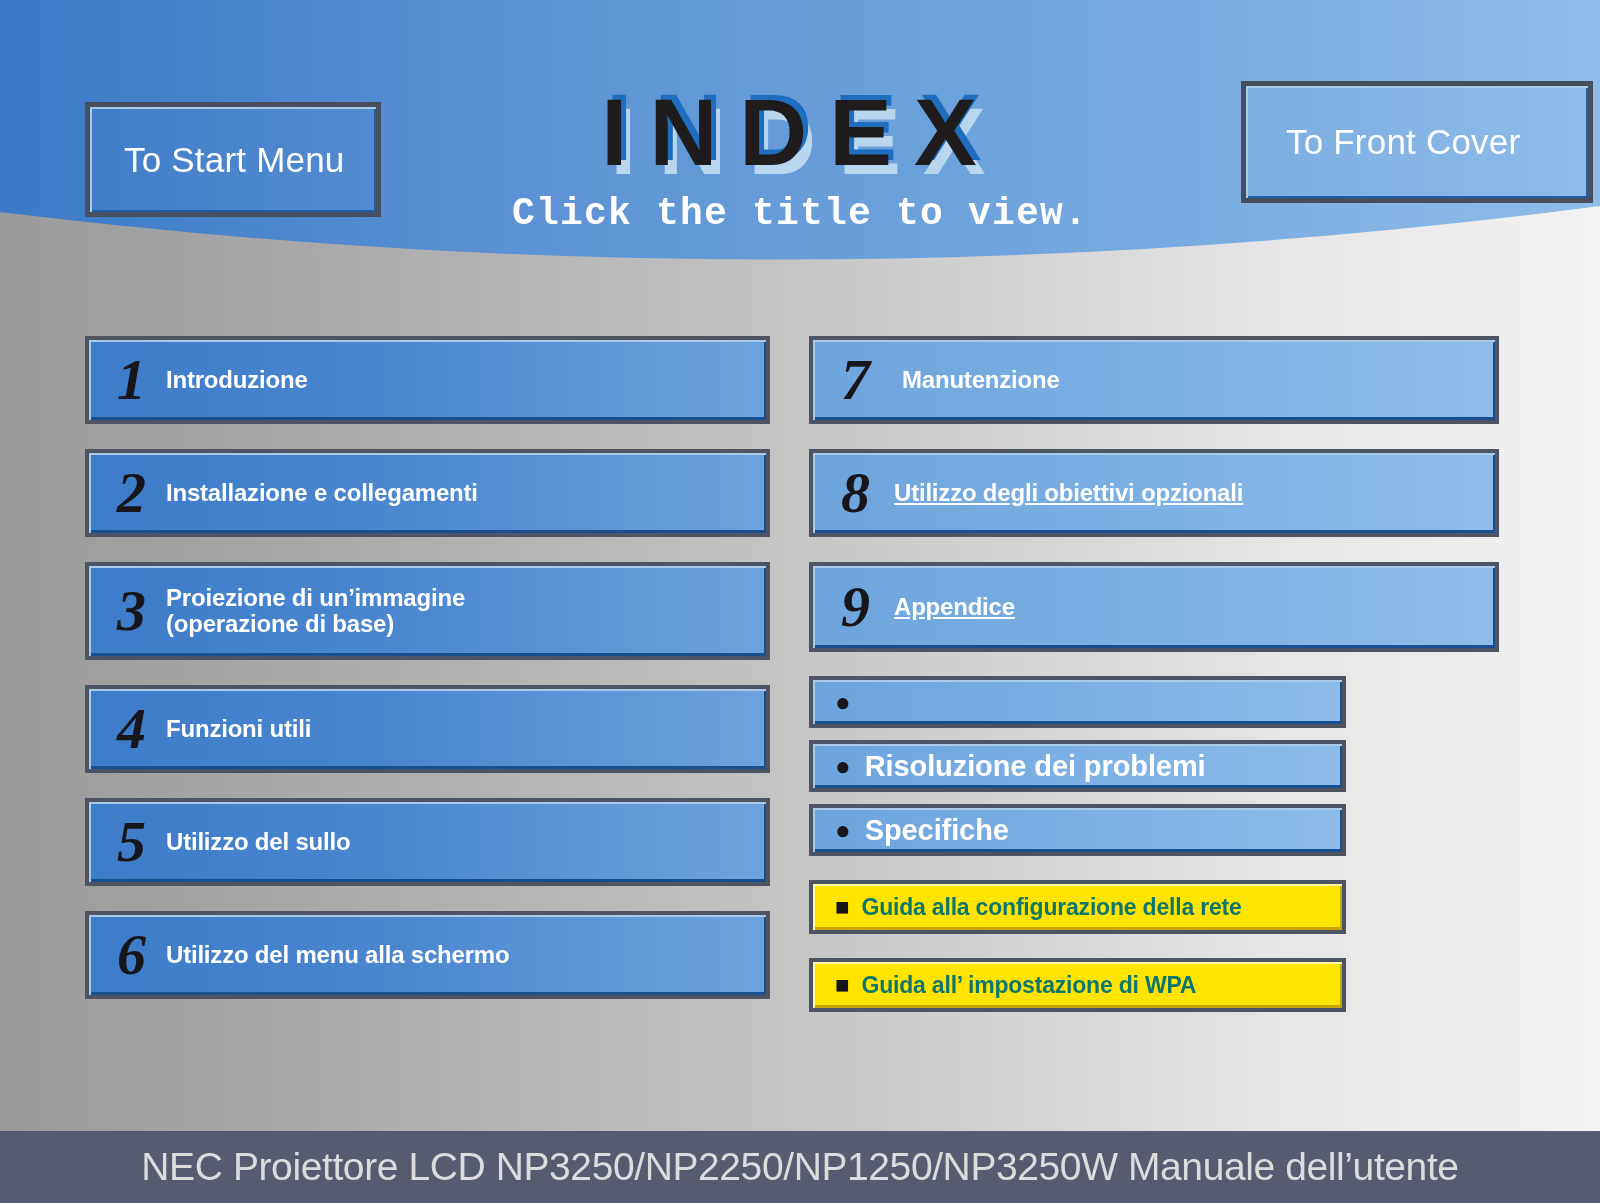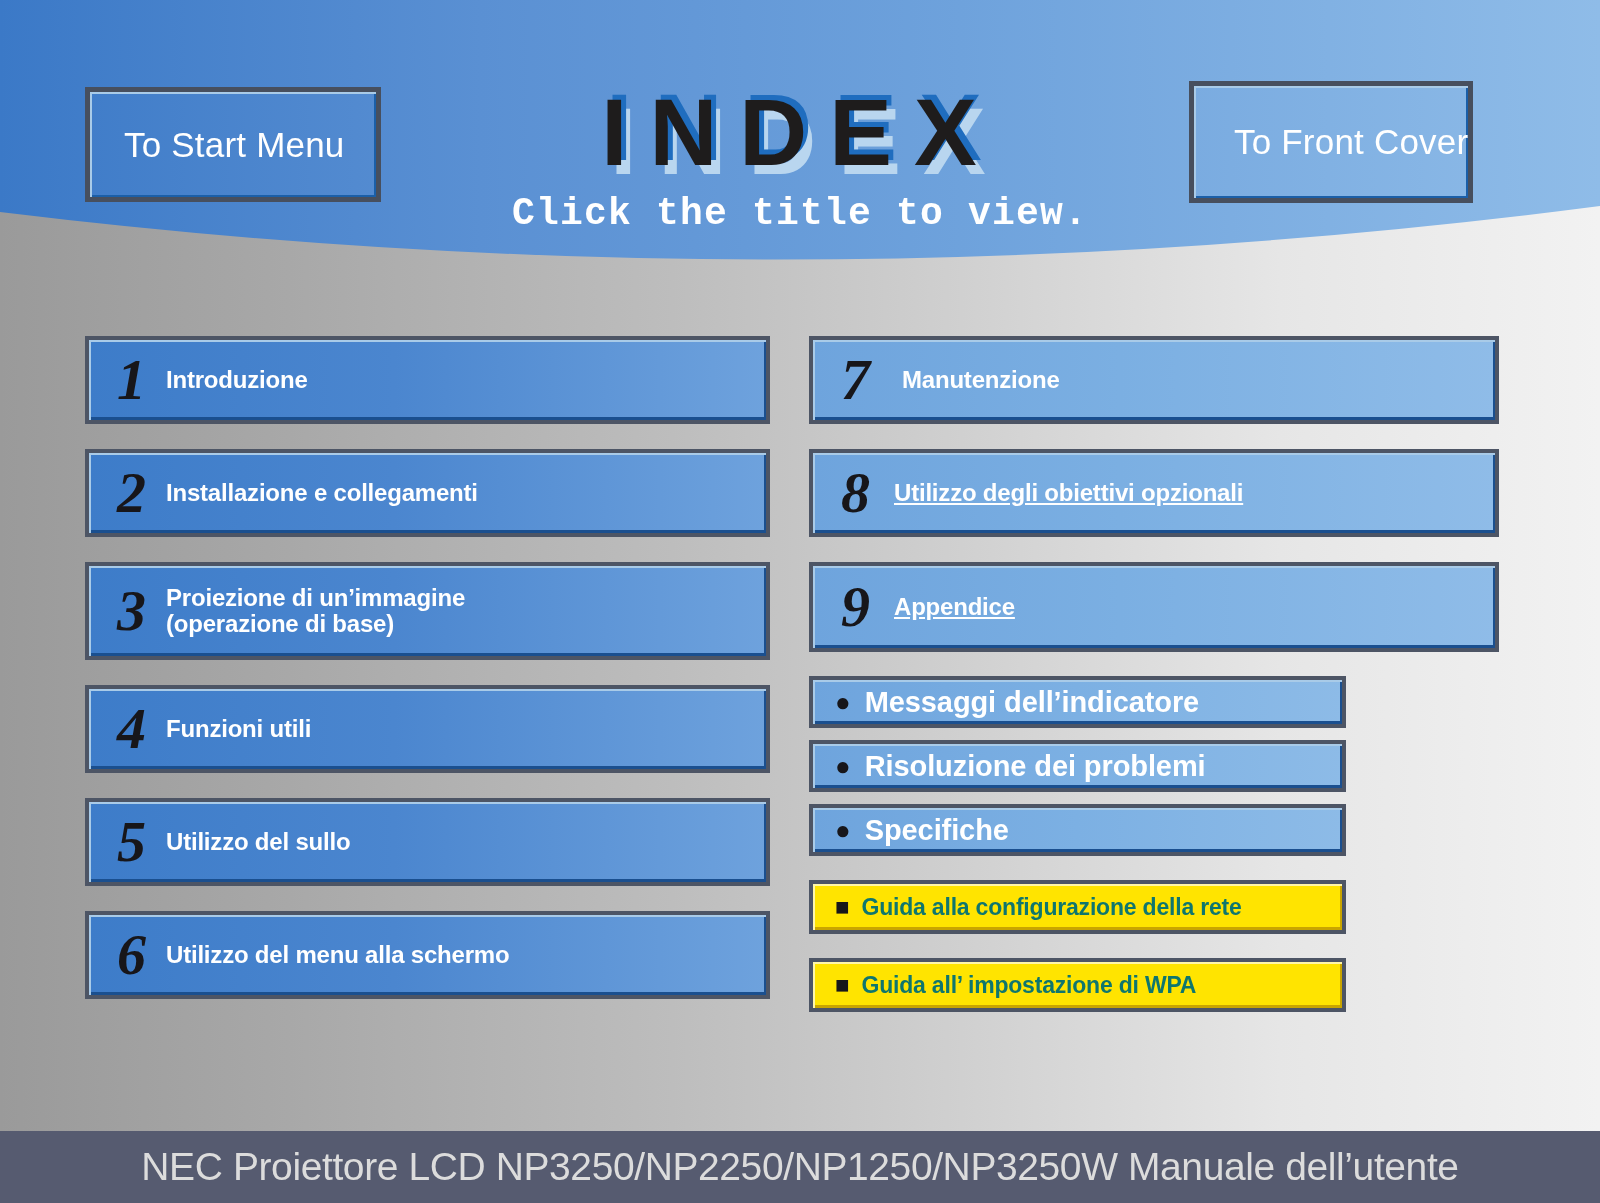--- a/index.html
+++ b/index.html
@@ -45,22 +45,22 @@
     box-shadow: inset 2px 2px 0 0 #a9cbe8, inset -2px -2px 0 0 #1b5fa8;
   }
   .topbtn .lbl {
     font-family: "Liberation Sans", sans-serif;
     font-size: 35px;
     color: #ffffff;
     padding-left: 34px;
     letter-spacing: 0.2px;
     white-space: nowrap;
   }
-  #btn-start { left: 85px; top: 87px; width: 296px; height: 115px; }
-  #btn-cover { left: 1189px; top: 81px; width: 284px; height: 122px; }
+  #btn-start { left: 85px; top: 102px; width: 296px; height: 115px; }
+  #btn-cover { left: 1241px; top: 81px; width: 352px; height: 122px; }
   #btn-cover .lbl { padding-left: 40px; }
 
   
   #index-title {
     position: absolute;
     left: 0;
     top: 78px;
     width: 1600px;
     text-align: center;
     height: 110px;
@@ -317,21 +317,20 @@
       <span class="title">Utilizzo degli obiettivi opzionali</span>
     </div>
 
     <div class="chapbox g-light" id="c9">
       <span class="num">9</span>
       <span class="title">Appendice</span>
     </div>
 
     <div class="subbox">
       <span class="mark">●</span>
-      <span class="slabel">Messaggi dell’indicatore</span>
     </div>
 
     <div class="subbox">
       <span class="mark">●</span>
       <span class="slabel">Risoluzione dei problemi</span>
     </div>
 
     <div class="subbox">
       <span class="mark">●</span>
       <span class="slabel">Specifiche</span>

